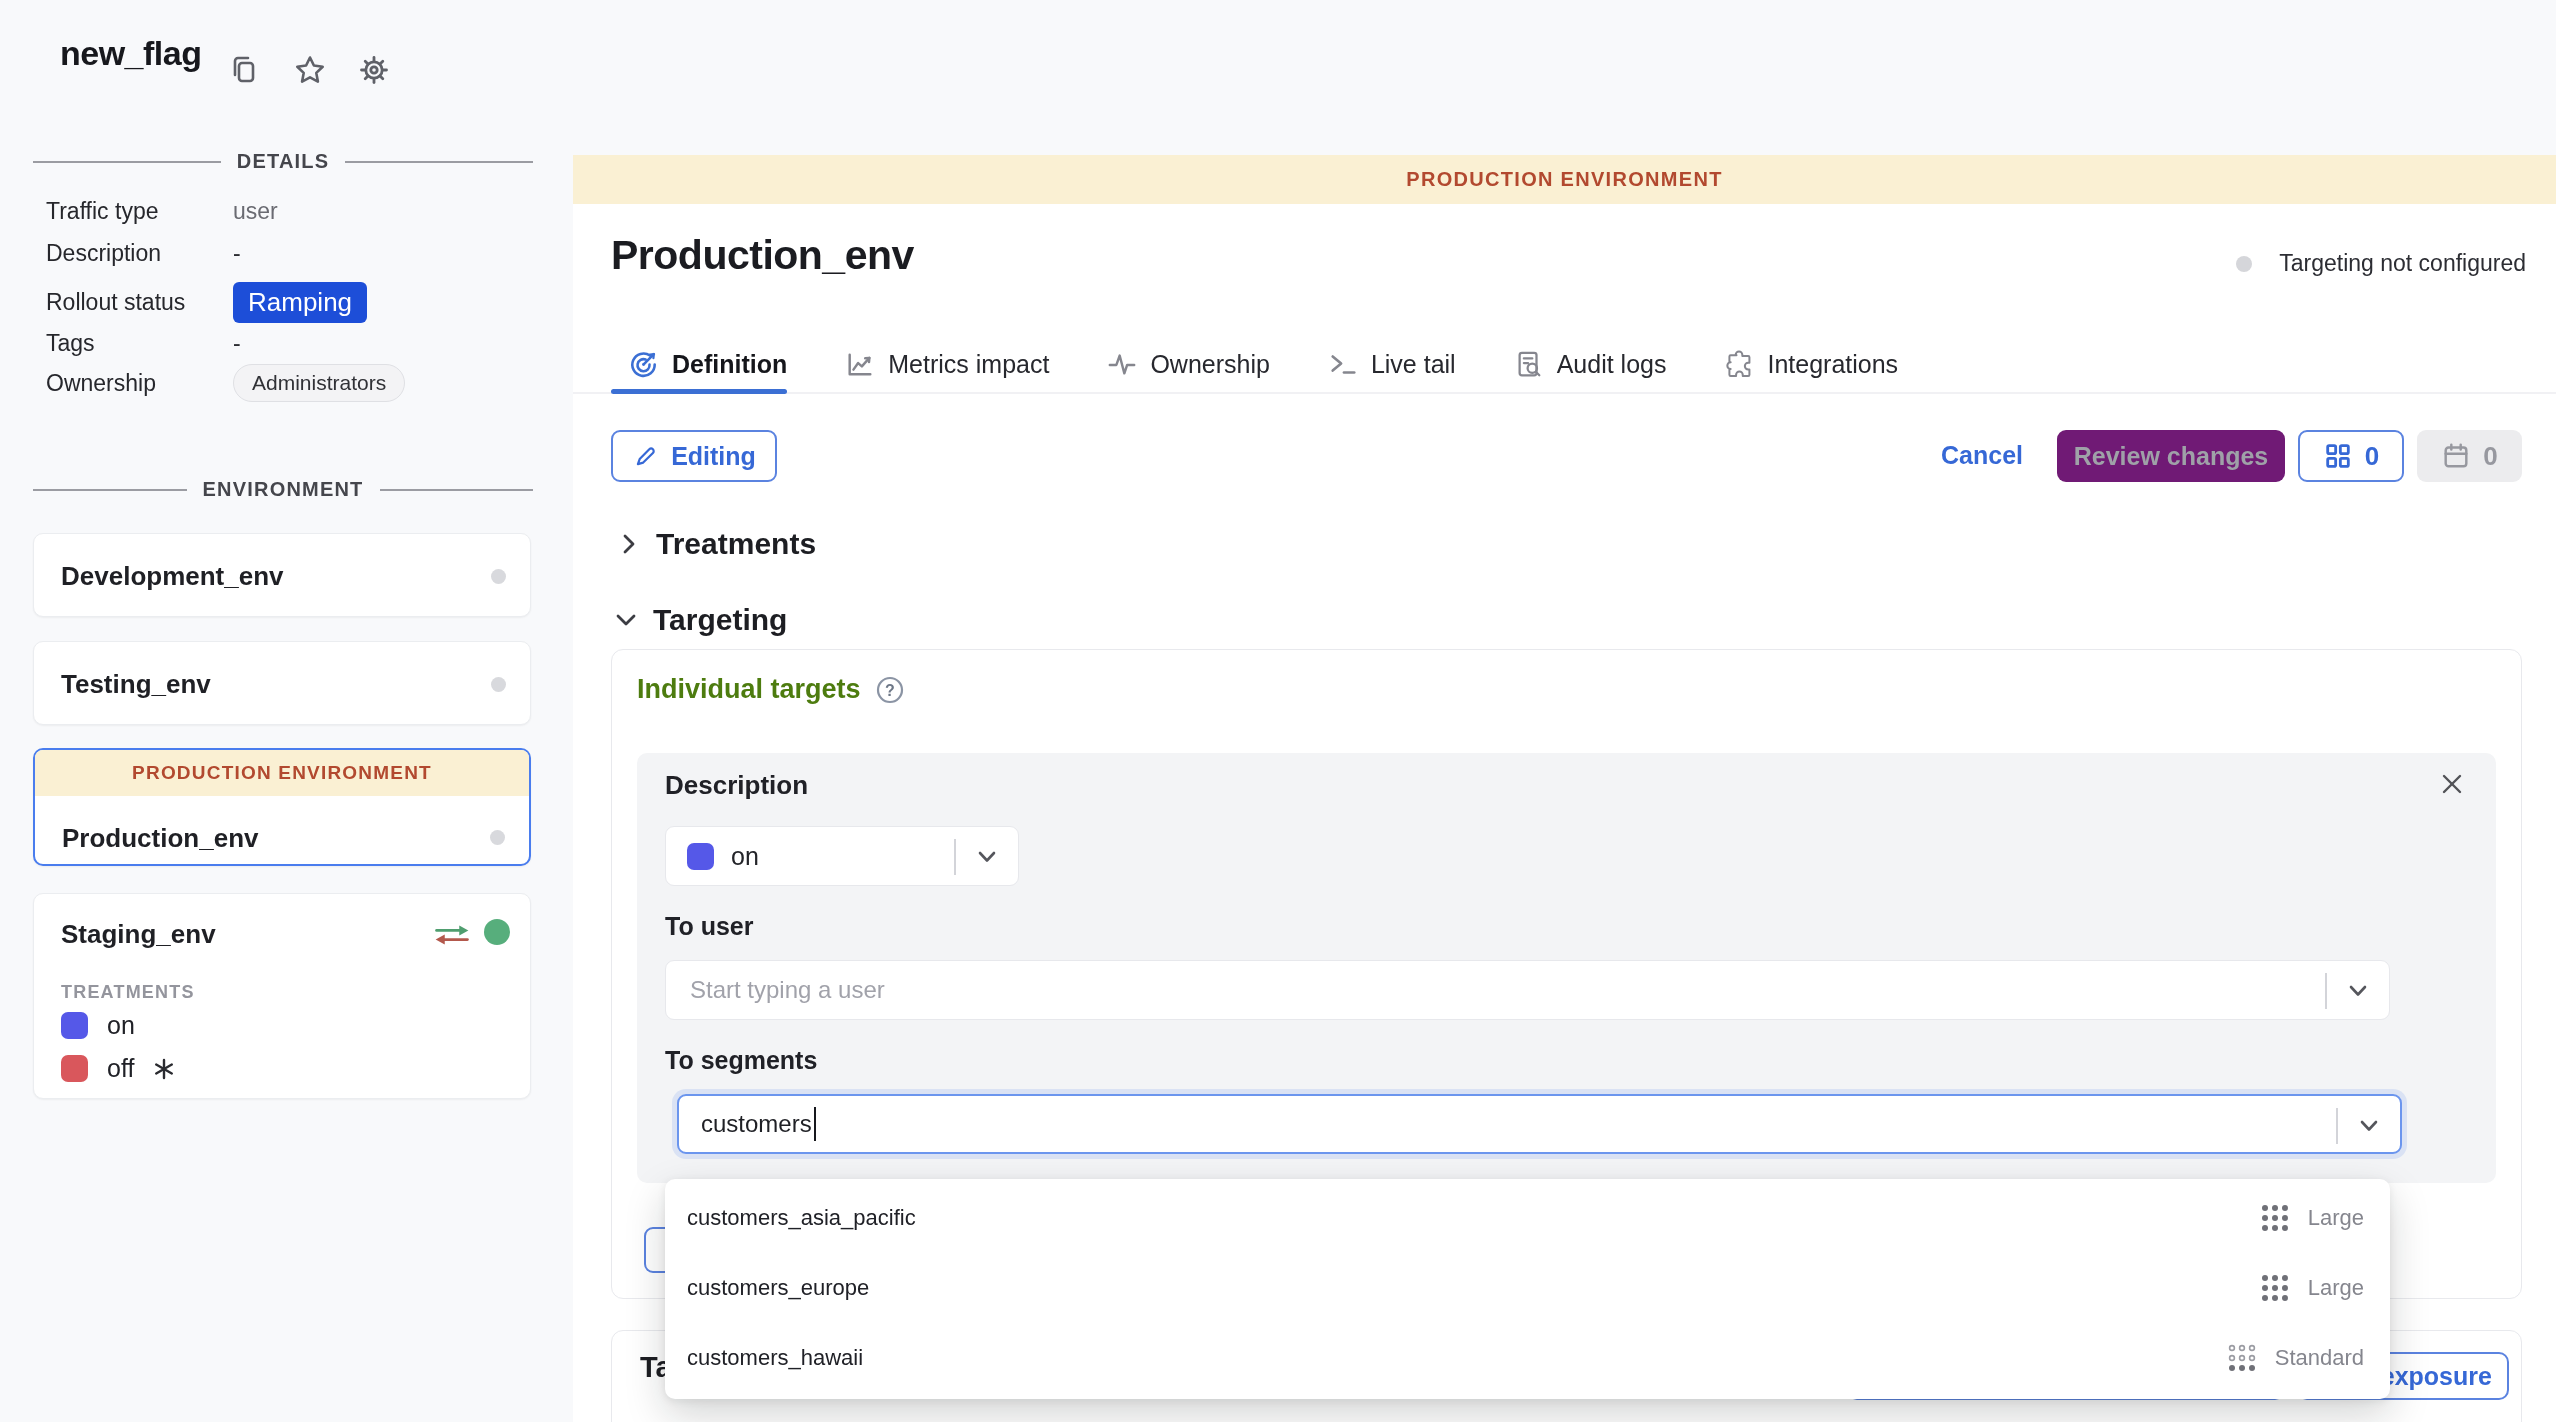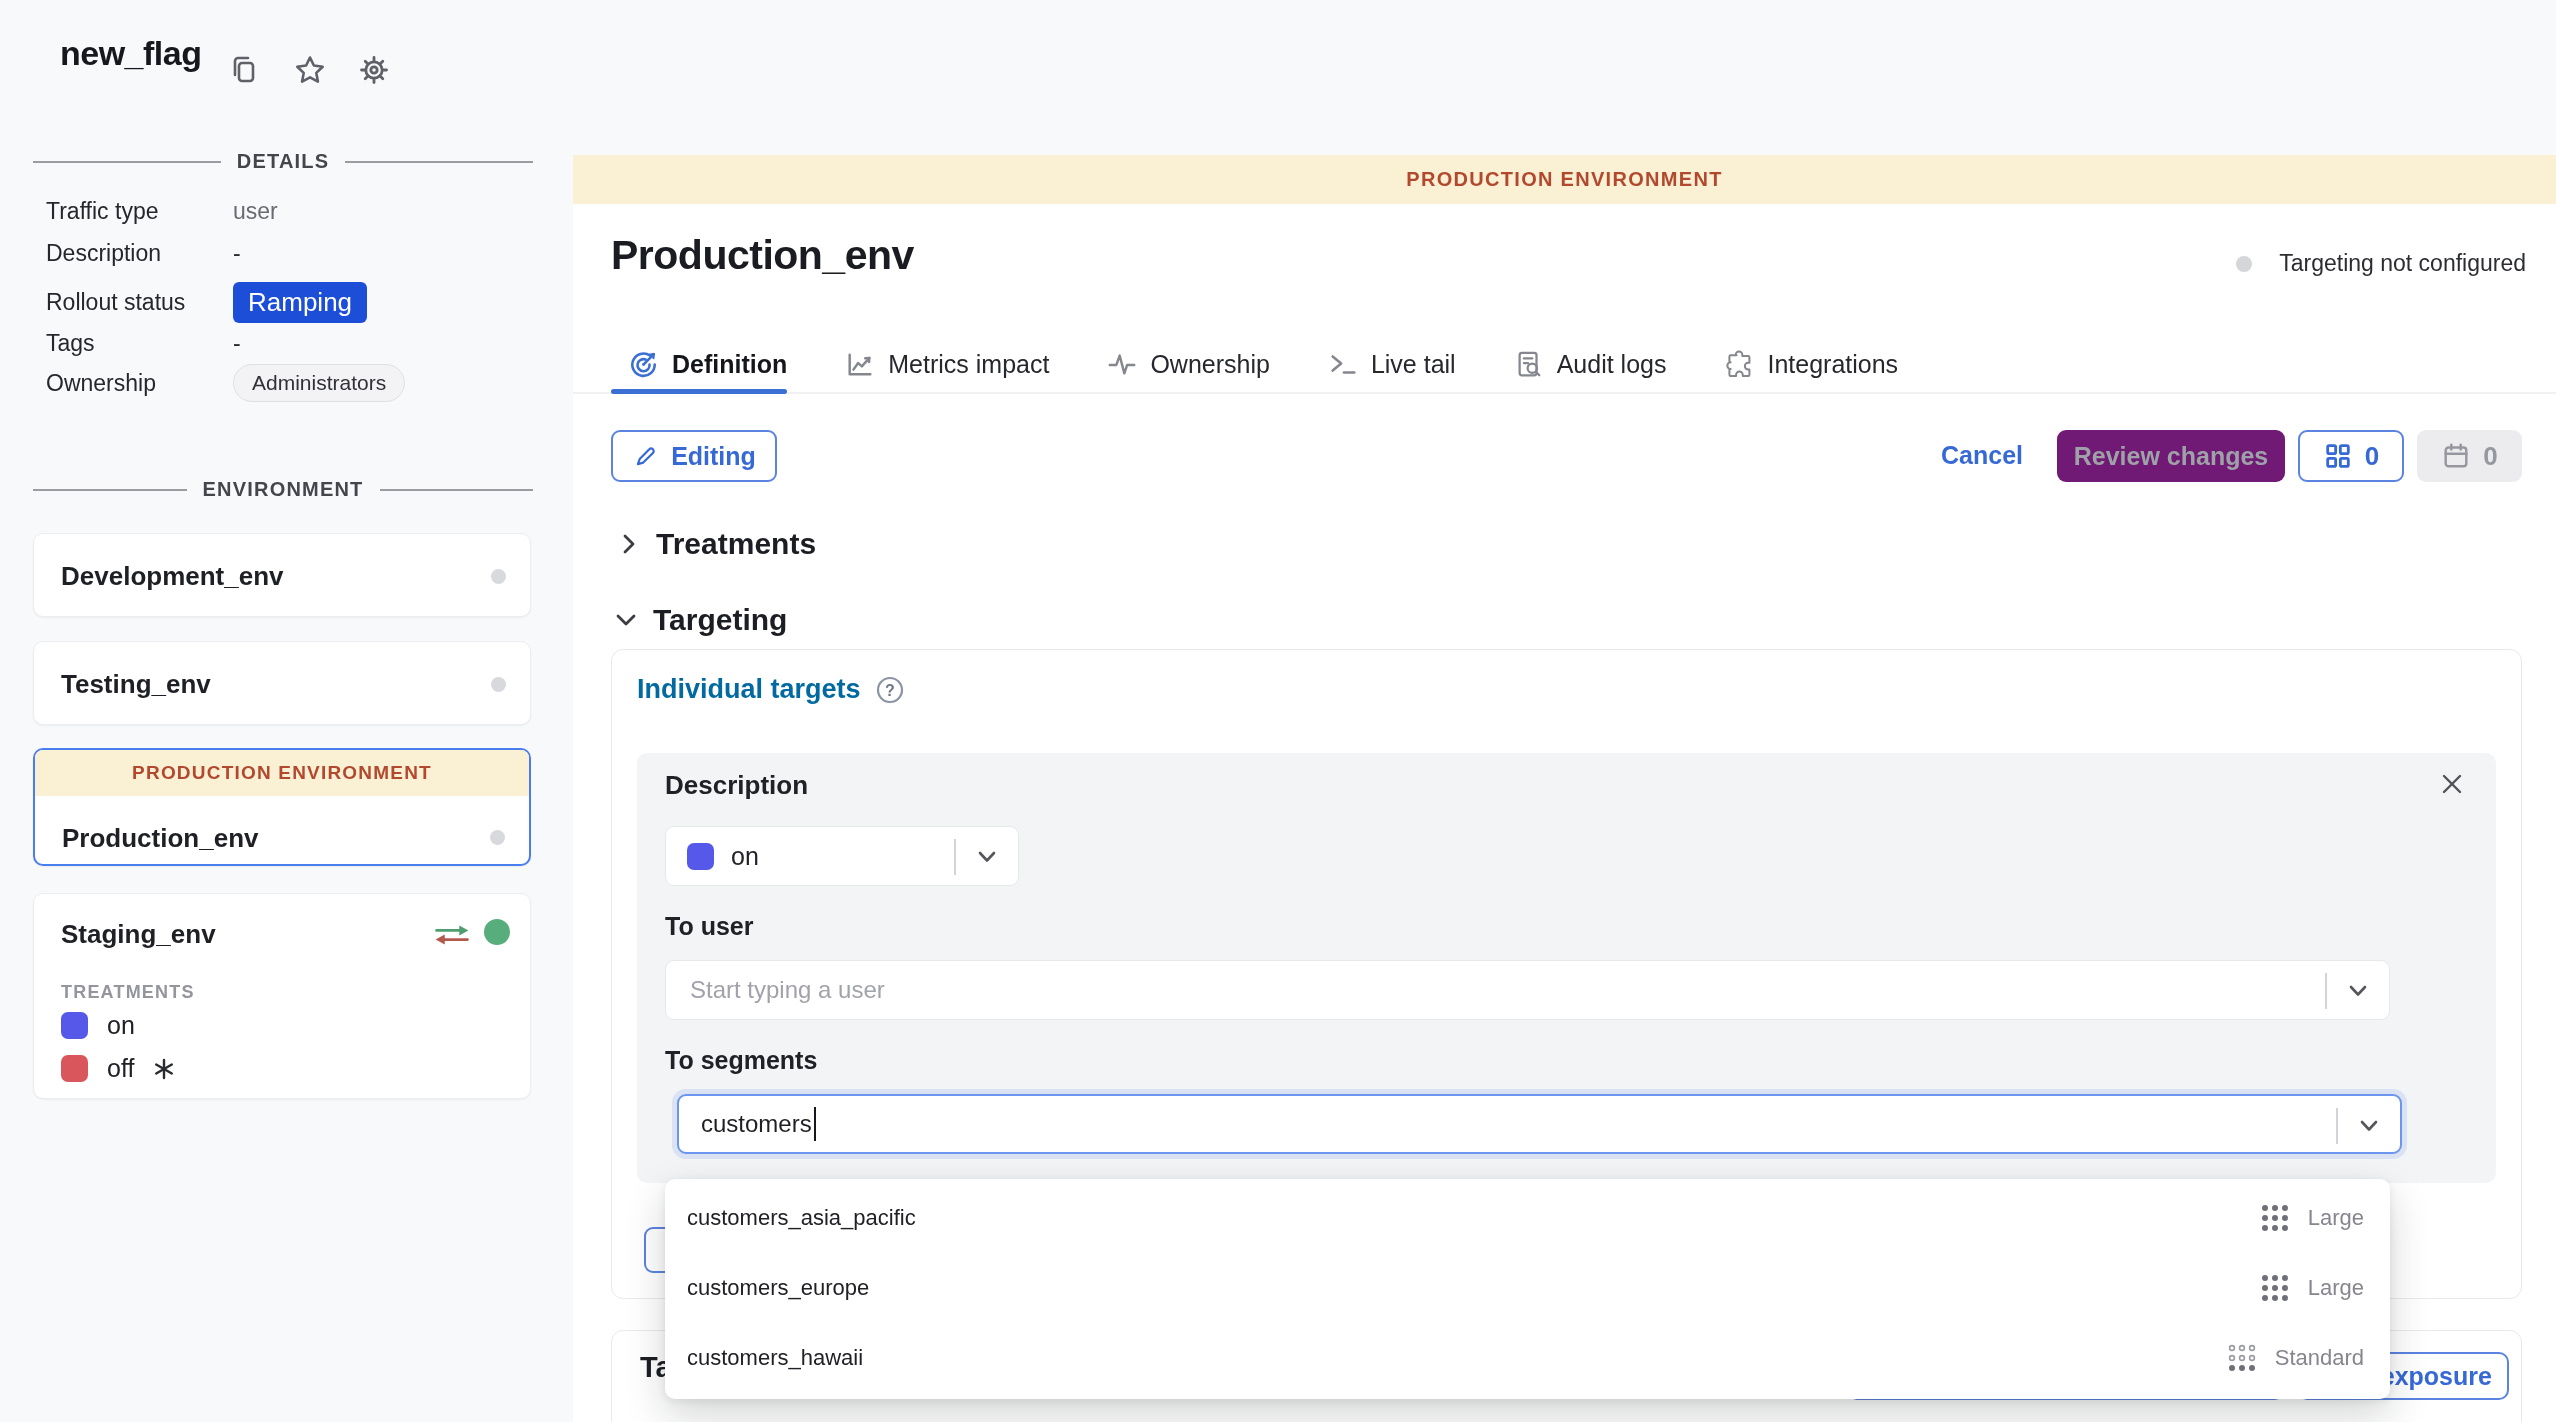--- a/index.html
+++ b/index.html
@@ -66,21 +66,21 @@
   #btn-grid{left:2298px;top:430px;width:106px;height:52px;background:#fff;border:2px solid #5b83e0;color:#3668d6;font-size:26px;}
   #btn-cal{left:2417px;top:430px;width:105px;height:52px;background:#ececee;color:#97989f;font-size:26px;}
 
   .section-head{display:flex;align-items:center;gap:15px;font-size:30px;font-weight:700;color:#1d1e23;cursor:pointer;}
   #sec-treatments{left:617px;top:527px;}
   #sec-targeting{left:614px;top:603px;}
 
   #targeting-card{left:611px;top:649px;width:1911px;height:650px;background:#fff;
     border:1.5px solid #e8e9ed;border-radius:12px;box-sizing:border-box;}
   #individual-heading{left:637px;top:674px;display:flex;align-items:center;gap:15px;
-    font-size:27px;font-weight:700;color:#0369a1;}
+    font-size:27px;font-weight:700;color:#4d7c0f;}
   #gray-panel{left:637px;top:753px;width:1859px;height:430px;background:#f3f4f6;border-radius:10px;}
   #close-x{left:2438px;top:770px;width:30px;height:30px;color:#515257;cursor:pointer;}
 
   .field-label{font-size:25px;font-weight:700;color:#202127;}
   #desc-label{left:665px;top:770px;font-size:26px;}
   .select-box{background:#fff;border:1px solid #e7e8ec;border-radius:9px;box-sizing:border-box;
     display:flex;align-items:center;cursor:pointer;}
   #treat-select{left:665px;top:826px;width:354px;height:60px;}
   .sel-divider{position:absolute;right:62px;top:12px;width:2px;height:36px;background:#d3d4d9;}
   .sel-chev{position:absolute;right:18px;top:17px;}

